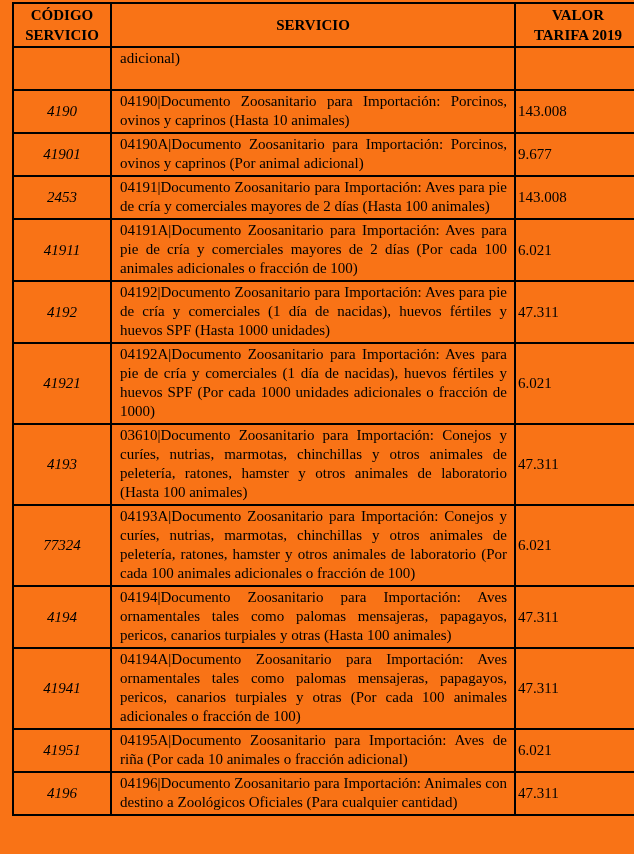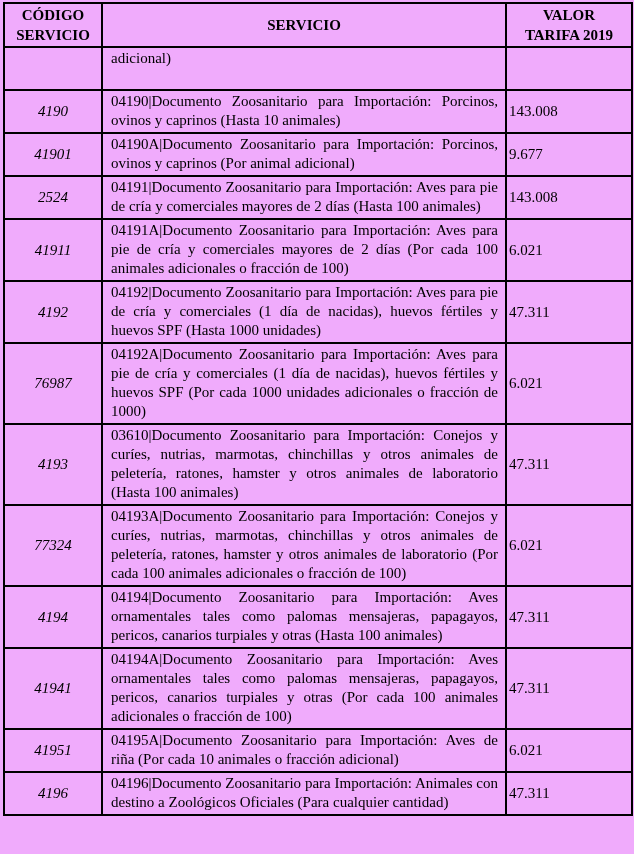--- a/index.html
+++ b/index.html
@@ -6,22 +6,22 @@
     margin: 0;
     padding: 0;
     background: #ffffff;
     font-family: "Liberation Serif", "DejaVu Serif", serif;
     color: #000000;
   }
   .page {
     width: 634px;
     height: 854px;
     box-sizing: border-box;
-    padding: 2px 3px;
-    background: #f0abfc;
+    padding: 2px 12px;
+    background: #f97316;
     overflow: hidden;
   }
   table.tariff {
     border-collapse: collapse;
     width: 628px;
     table-layout: fixed;
   }
   table.tariff th, table.tariff td {
     border: 2px solid #000000;
     font-size: 15px;
@@ -92,39 +92,39 @@
     <td class="col-valor">143.008</td>
   </tr>
 
   <tr>
     <td class="col-codigo">41901</td>
     <td class="col-concepto">04190A|Documento Zoosanitario para Importación: Porcinos, ovinos y caprinos (Por animal adicional)</td>
     <td class="col-valor">9.677</td>
   </tr>
 
   <tr>
-    <td class="col-codigo">2524</td>
+    <td class="col-codigo">2453</td>
     <td class="col-concepto">04191|Documento Zoosanitario para Importación: Aves para pie de cría y comerciales mayores de 2 días (Hasta 100 animales)</td>
     <td class="col-valor">143.008</td>
   </tr>
 
   <tr>
     <td class="col-codigo">41911</td>
     <td class="col-concepto">04191A|Documento Zoosanitario para Importación: Aves para pie de cría y comerciales mayores de 2 días (Por cada 100 animales adicionales o fracción de 100)</td>
     <td class="col-valor">6.021</td>
   </tr>
 
   <tr>
     <td class="col-codigo">4192</td>
     <td class="col-concepto">04192|Documento Zoosanitario para Importación: Aves para pie de cría y comerciales (1 día de nacidas), huevos fértiles y huevos SPF (Hasta 1000 unidades)</td>
     <td class="col-valor">47.311</td>
   </tr>
 
   <tr>
-    <td class="col-codigo">76987</td>
+    <td class="col-codigo">41921</td>
     <td class="col-concepto">04192A|Documento Zoosanitario para Importación: Aves para pie de cría y comerciales (1 día de nacidas), huevos fértiles y huevos SPF (Por cada 1000 unidades adicionales o fracción de 1000)</td>
     <td class="col-valor">6.021</td>
   </tr>
 
   <tr>
     <td class="col-codigo">4193</td>
     <td class="col-concepto">03610|Documento Zoosanitario para Importación: Conejos y curíes, nutrias, marmotas, chinchillas y otros animales de peletería, ratones, hamster y otros animales de laboratorio (Hasta 100 animales)</td>
     <td class="col-valor">47.311</td>
   </tr>
 

